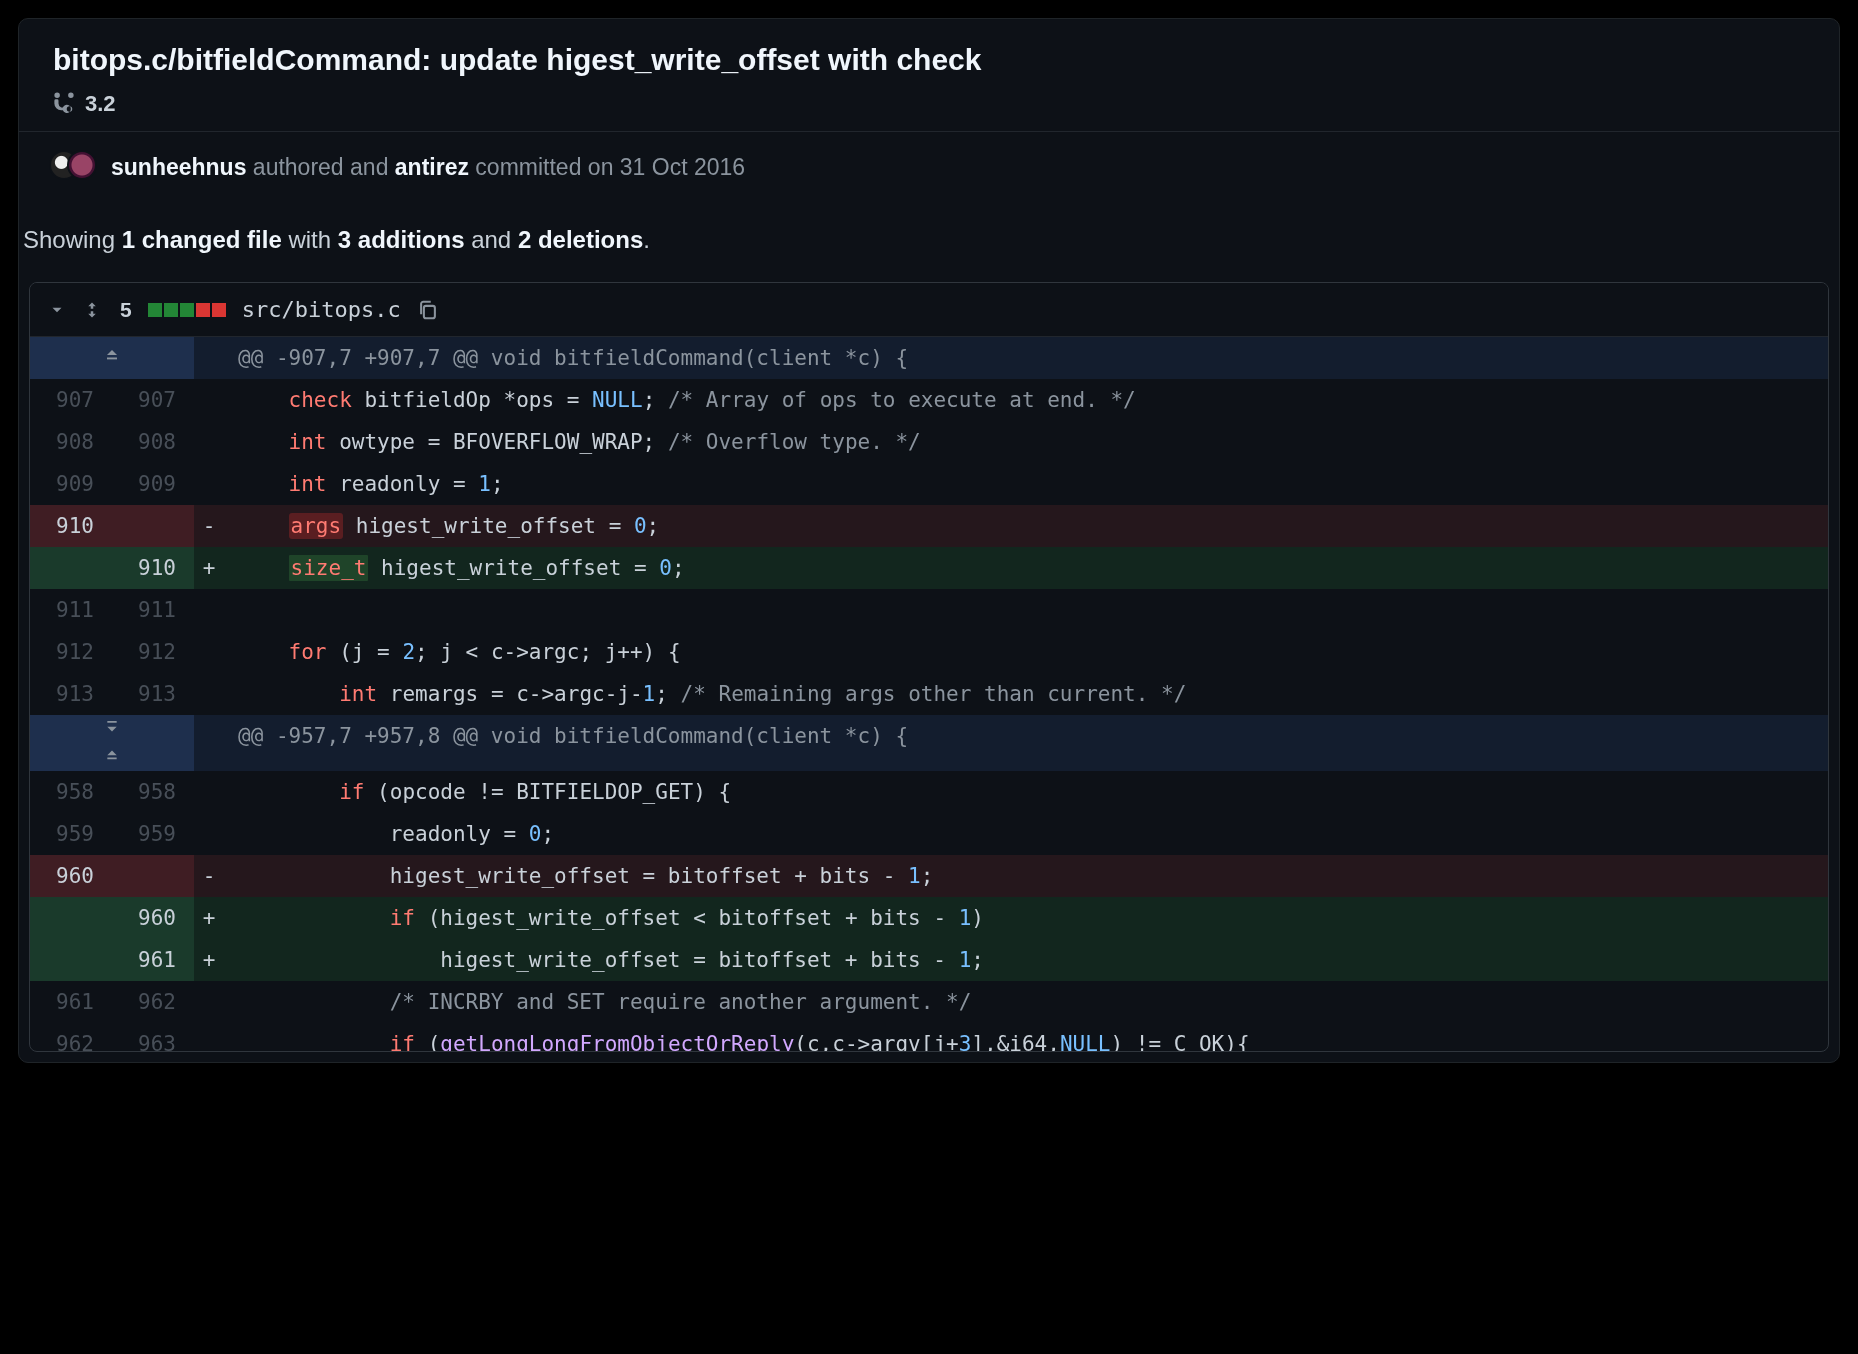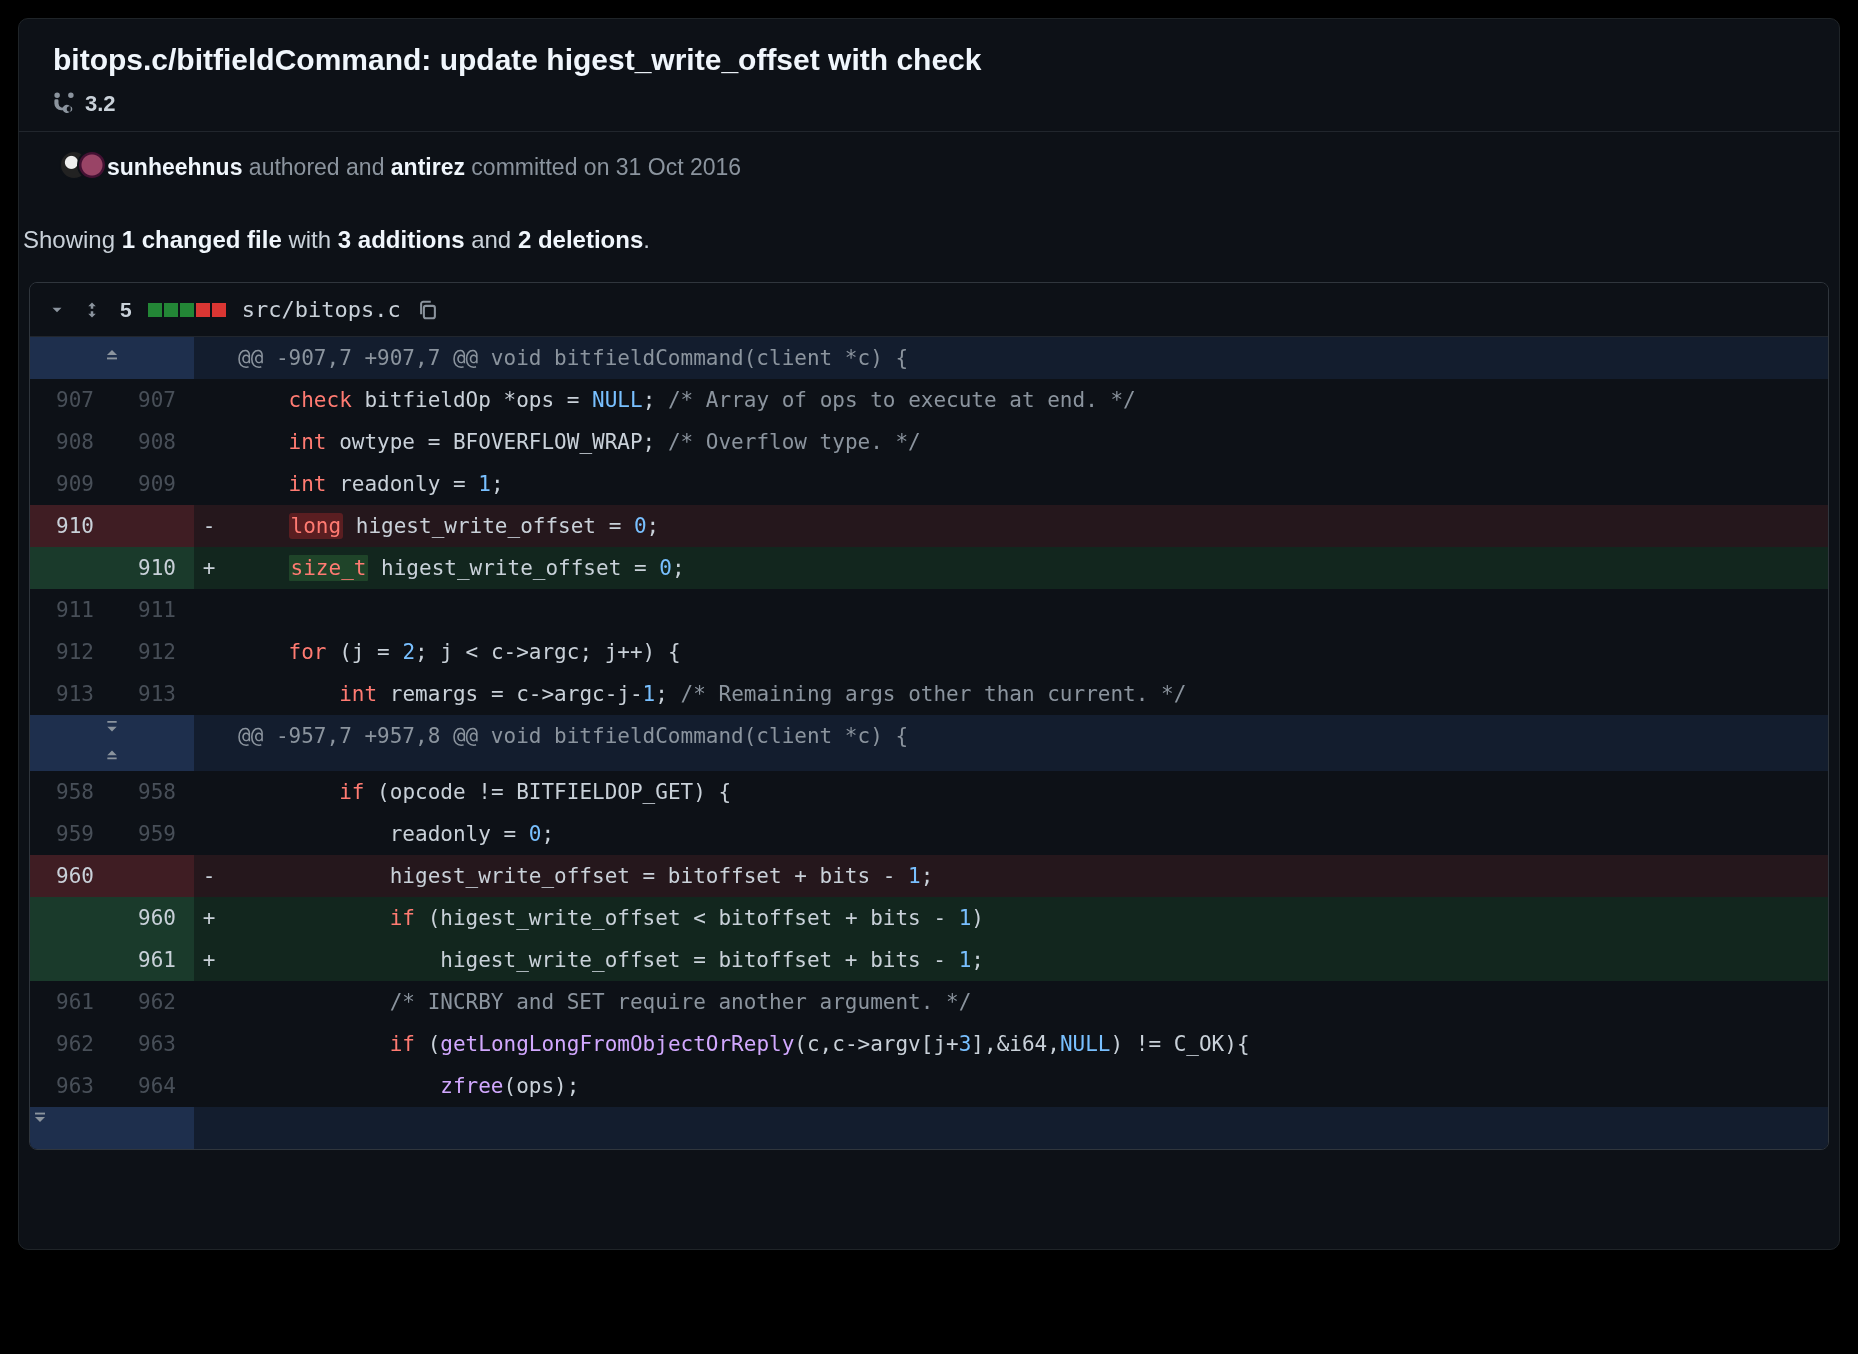--- a/index.html
+++ b/index.html
@@ -9,21 +9,21 @@
     background: #000;
     font-family: -apple-system, BlinkMacSystemFont, "Segoe UI", Helvetica, Arial, sans-serif;
     color: #c9d1d9;
     overflow: hidden;
   }
   .frame {
     background: #0d1117;
     border: 1px solid #1f2428;
     border-radius: 10px;
     margin: 18px;
-    height: 1232px;
+    height: 1045px;
     overflow: hidden;
     display: flex;
     flex-direction: column;
   }
 
   .commit-header {
     padding: 24px 34px 14px 34px;
   }
   .commit-title {
     color: #f0f6fc;
@@ -35,23 +35,24 @@
     display: flex;
     align-items: flex-start;
     gap: 10px;
     color: #8b949e;
     font-size: 22px;
   }
   .branch-name { color: #c9d1d9; font-weight: 600; }
 
   .author-bar {
     border-top: 1px solid #21262d;
-    padding: 18px 40px;
+    padding: 18px 30px;
     display: flex;
     align-items: center;
+    gap: 14px;
     font-size: 23px;
     color: #8b949e;
   }
   .avatars { position: relative; width: 48px; height: 34px; }
   .avatar {
     position: absolute; width: 30px; height: 30px; border-radius: 50%;
     background: #30363d; border: 2px solid #0d1117; top: 0;
   }
   .avatar.a1 { left: 0; background: radial-gradient(circle at 40% 40%, #eee 6px, #222 7px); }
   .avatar.a2 { left: 18px; background: radial-gradient(circle at 50% 50%, #946 10px, #413 11px); }
@@ -220,21 +221,21 @@
           <tr>
             <td class="num">909</td>
             <td class="num">909</td>
             <td class="sign"></td>
             <td class="code">    <span class="t">int</span> readonly = <span class="n">1</span>;</td>
           </tr>
           <tr class="del">
             <td class="num">910</td>
             <td class="num"></td>
             <td class="sign">-</td>
-            <td class="code">    <span class="hl-del"><span class="t">long</span></span> higest_write_offset = <span class="n">0</span>;</td>
+            <td class="code">    <span class="hl-del"><span class="t">args</span></span> higest_write_offset = <span class="n">0</span>;</td>
           </tr>
           <tr class="add">
             <td class="num"></td>
             <td class="num">910</td>
             <td class="sign">+</td>
             <td class="code">    <span class="hl-add"><span class="t">size_t</span></span> higest_write_offset = <span class="n">0</span>;</td>
           </tr>
           <tr>
             <td class="num">911</td>
             <td class="num">911</td>

